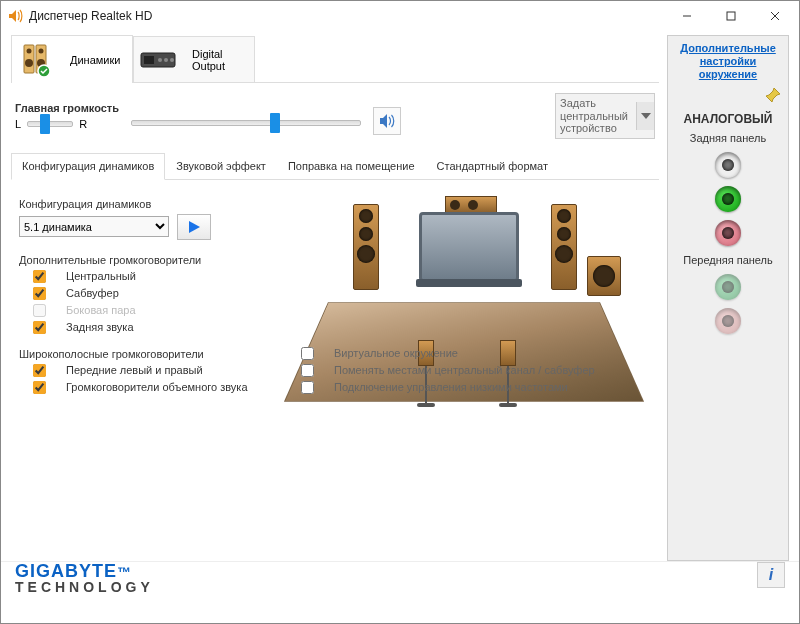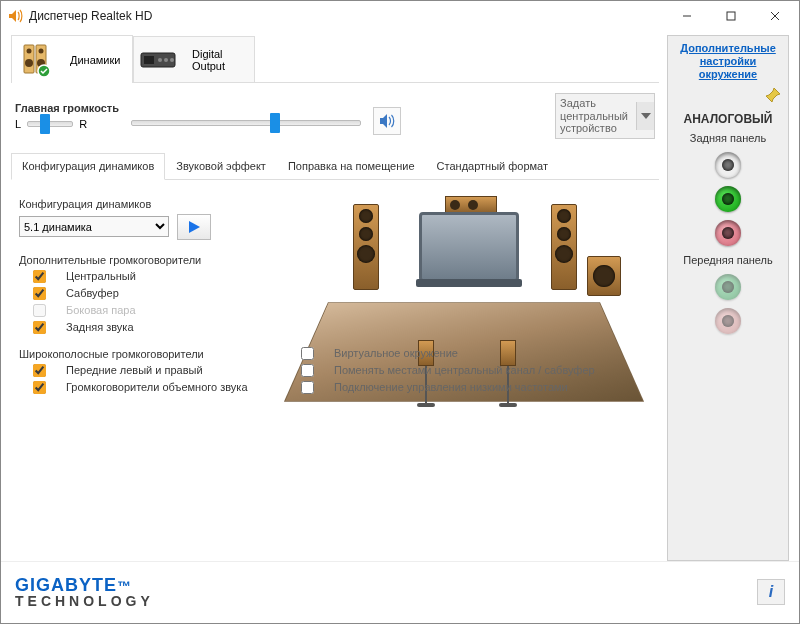--- a/index.html
+++ b/index.html
@@ -56,21 +56,21 @@
 .speaker.small { height:40px; width:34px; }
 .speaker .cone { width:14px; height:14px; border-radius:50%; background:#3a2a17; margin:4px auto; box-shadow:inset 0 0 3px #000; }
 .center-sp { position:absolute; left:146px; top:6px; width:52px; height:18px; background:linear-gradient(#d29a53,#8a5f2b); border:1px solid #5d3f1c; }
 .center-sp .cone { width:10px; height:10px; display:inline-block; border-radius:50%; background:#3a2a17; margin:3px 4px; }
 .stand { position:absolute; width:2px; height:40px; background:#555; }
 .stand::after { content:""; position:absolute; bottom:-3px; left:-8px; width:18px; height:4px; background:#555; border-radius:2px; }
 .sat { position:absolute; width:16px; height:26px; background:linear-gradient(#d29a53,#8a5f2b); border:1px solid #5d3f1c; }
 .bottom-checks { position:absolute; left:0; bottom:0; font-size:11px; color:#666; }
 .bottom-checks .chk { margin-left:2px; }
 .bottom-checks .chk input { accent-color:#888; }
-.footer { height:60px; display:flex; align-items:center; padding:0 14px; gap:26px; border-top:1px solid #eee; }
+.footer { height:60px; display:flex; align-items:flex-start; padding:0 14px; gap:26px; border-top:1px solid #eee; }
 .footer .brand { color:#0b62c4; font-weight:900; letter-spacing:1px; font-size:18px; line-height:1; }
 .footer .brand .tech { display:block; font-size:14px; letter-spacing:4px; color:#444; font-weight:bold; }
 .footer .spacer { flex:1; }
 .info-btn { width:28px; height:26px; border:1px solid #ccc; background:#f2f2f2; display:flex; align-items:center; justify-content:center; font-style:italic; color:#2a6ac0; font-weight:bold; }
 .ok-row { text-align:right; padding-right:14px; }
 </style>
 </head>
 <body>
 
 <div class="titlebar">

